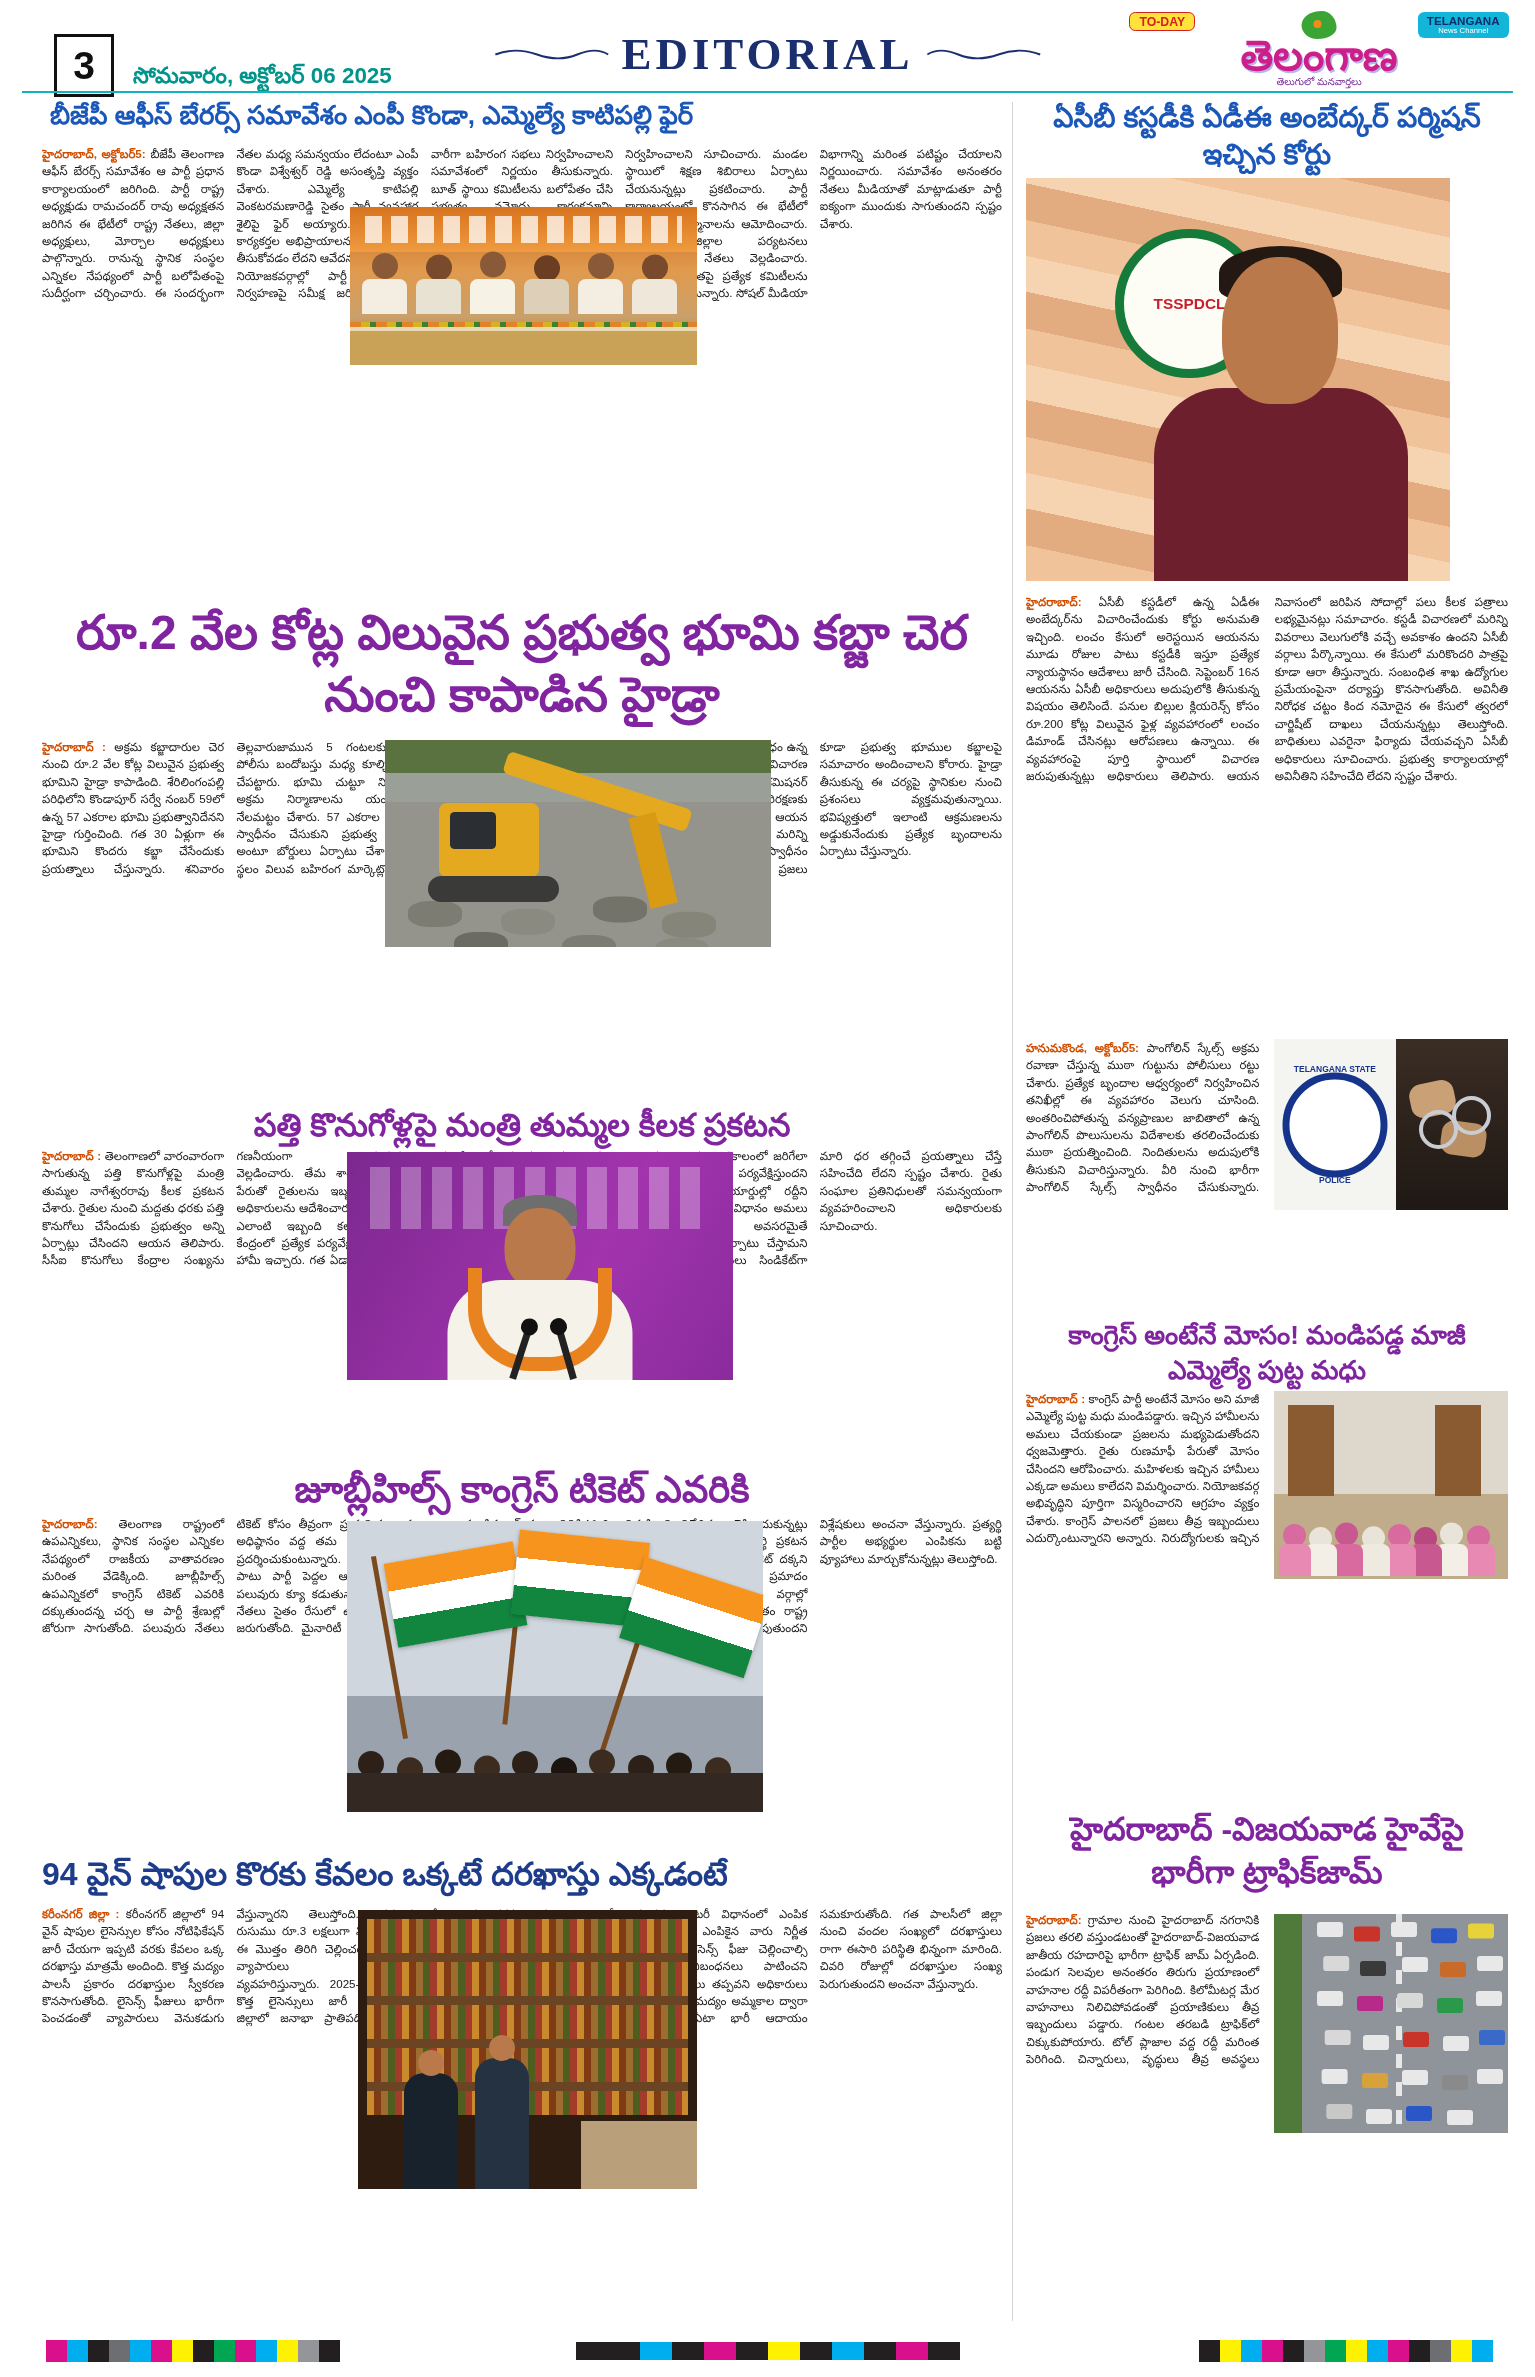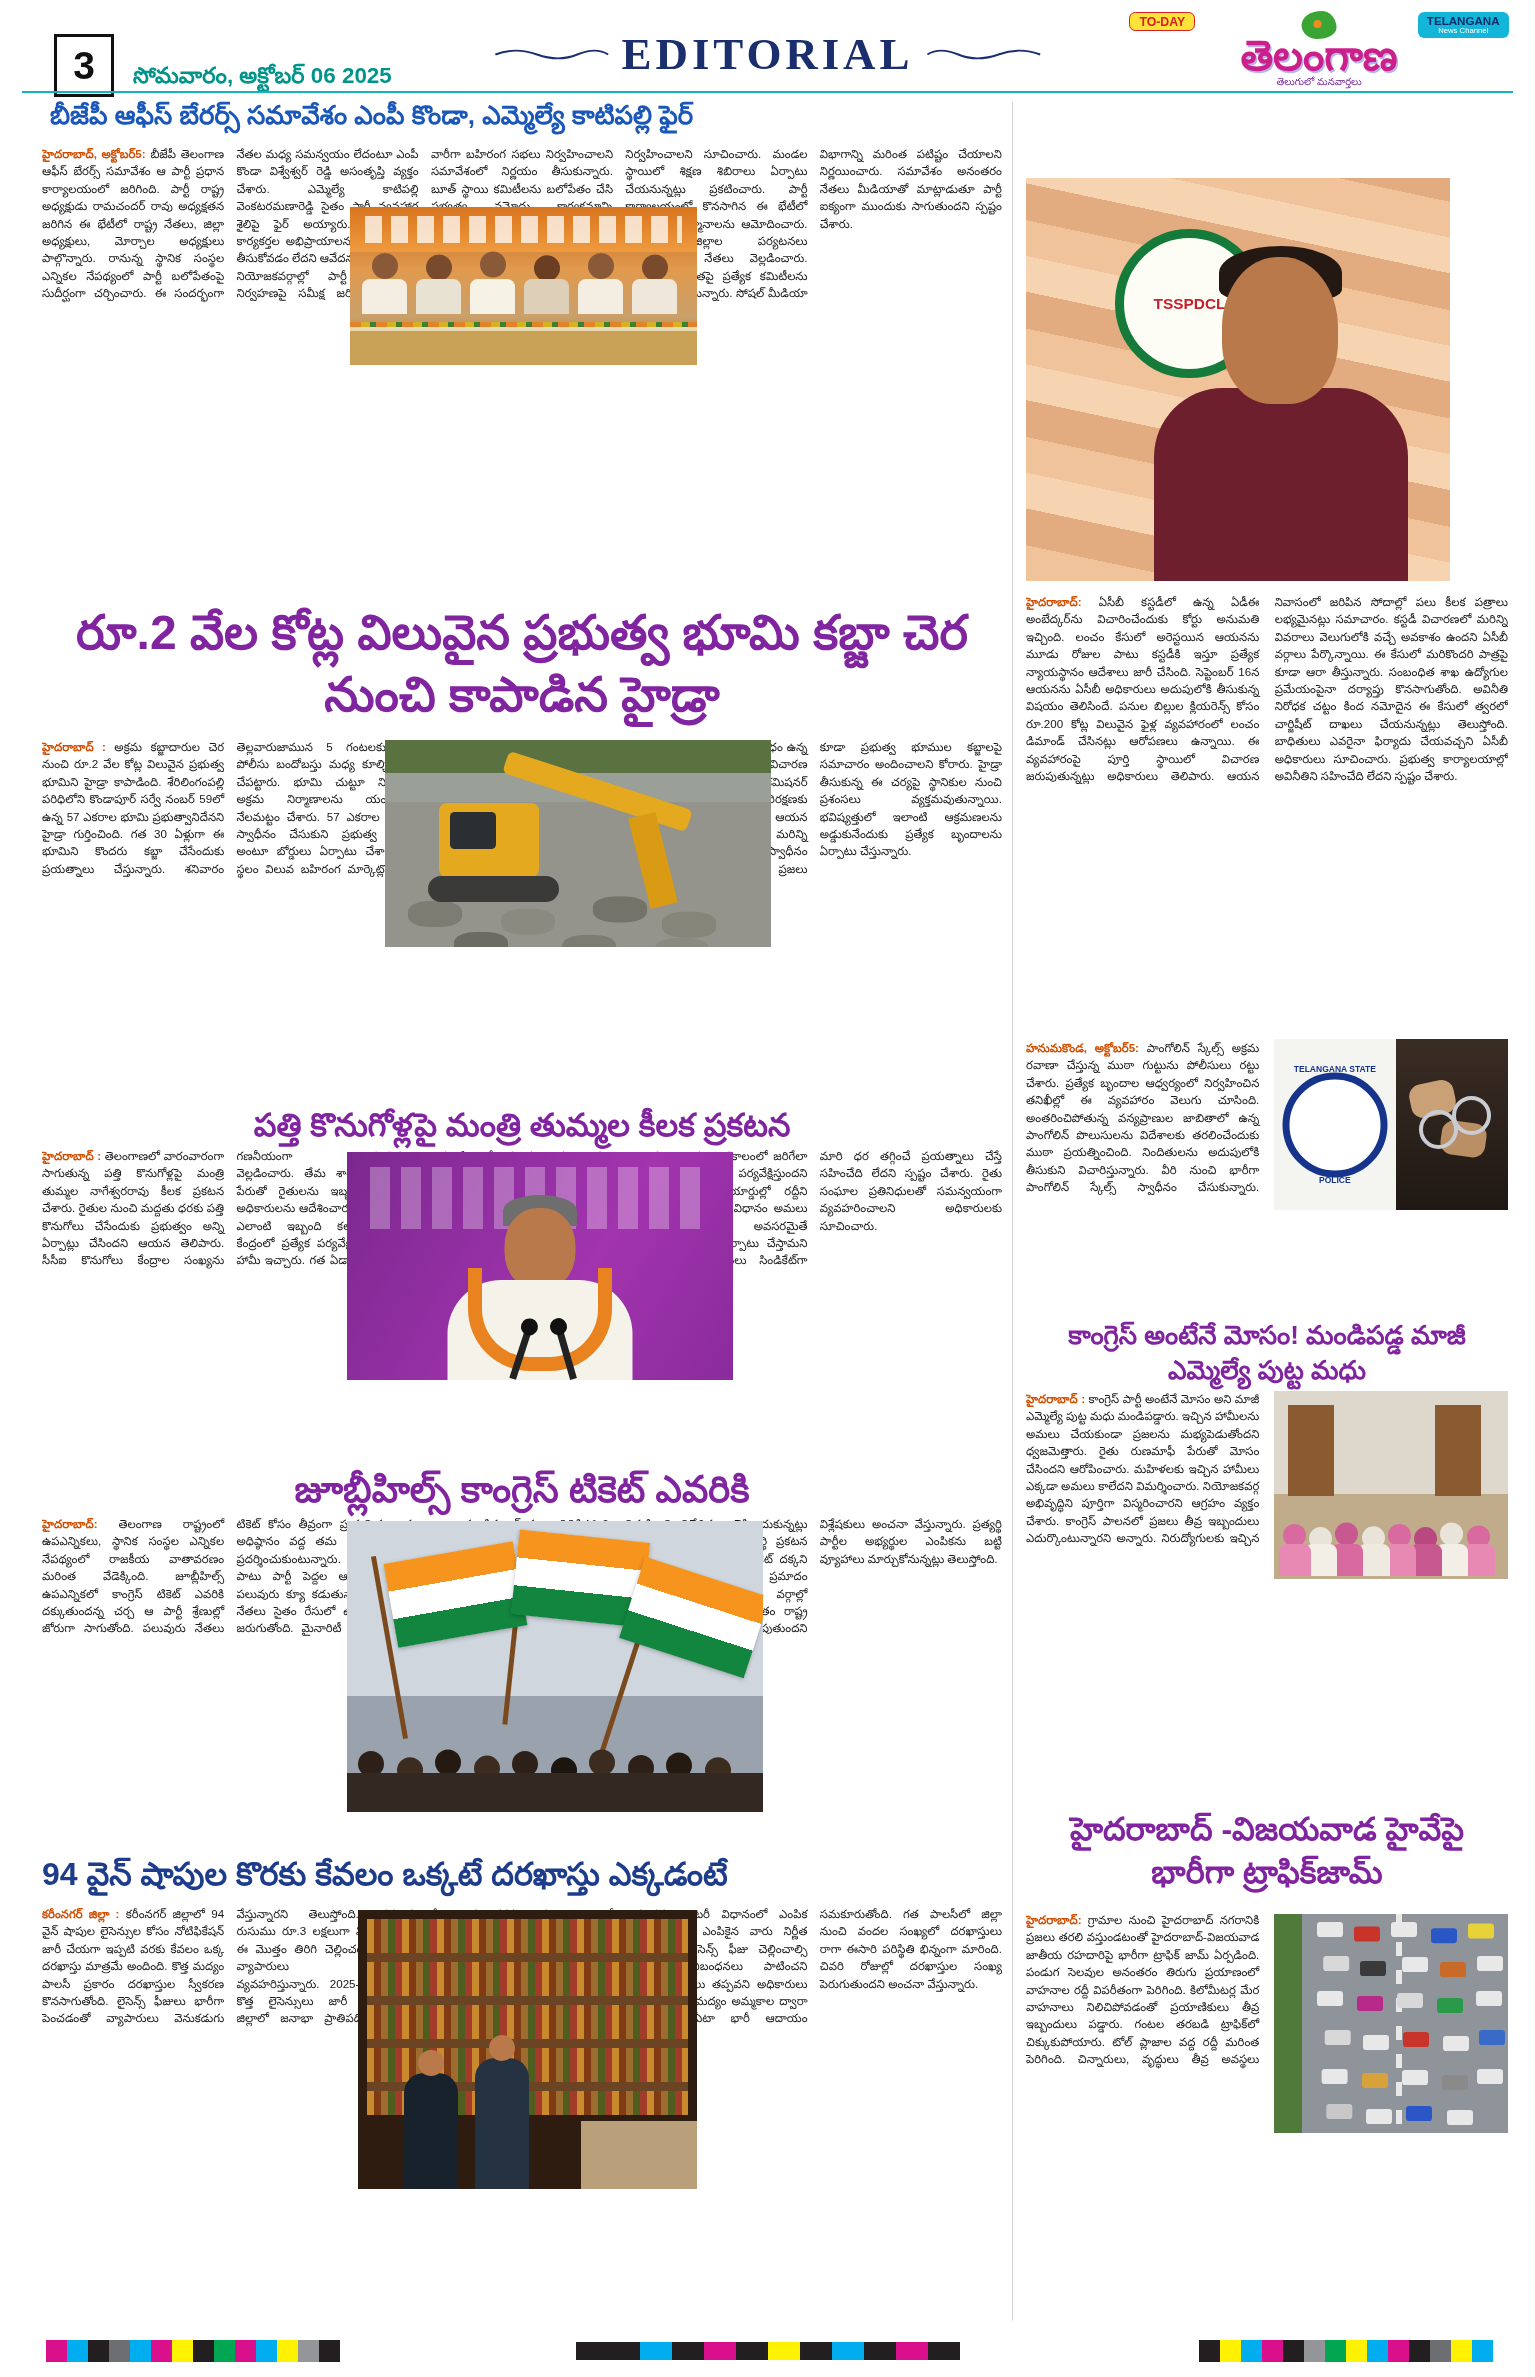--- a/index.html
+++ b/index.html
@@ -231,20 +231,21 @@
     </div>
     <figure class="photo ph-bjp">
       <div class="banner"></div>
       <div class="people"></div>
       <div class="garland"></div>
       <div class="table"></div>
     </figure>
   </section>
 
   <section class="article a2">
+    <h2 class="hl blue">ఏసీబీ కస్టడీకి ఏడీఈ అంబేద్కర్ పర్మిషన్ ఇచ్చిన కోర్టు</h2>
     <figure class="photo ph-acb">
       <div class="logo-circle">TSSPDCL</div>
       <div class="shirt"></div>
       <div class="hair"></div>
       <div class="head"></div>
     </figure>
     <div class="body cols-2">
       <span class="dateline">హైదరాబాద్: </span><span>ఏసీబీ కస్టడీలో ఉన్న ఏడీఈ అంబేద్కర్‌ను విచారించేందుకు కోర్టు అనుమతి ఇచ్చింది. లంచం కేసులో అరెస్టయిన ఆయనను మూడు రోజుల పాటు కస్టడీకి ఇస్తూ ప్రత్యేక న్యాయస్థానం ఆదేశాలు జారీ చేసింది. సెప్టెంబర్ 16న ఆయనను ఏసీబీ అధికారులు అదుపులోకి తీసుకున్న విషయం తెలిసిందే. పనుల బిల్లుల క్లియరెన్స్ కోసం రూ.200 కోట్ల విలువైన ఫైళ్ల వ్యవహారంలో లంచం డిమాండ్ చేసినట్లు ఆరోపణలు ఉన్నాయి. ఈ వ్యవహారంపై పూర్తి స్థాయిలో విచారణ జరుపుతున్నట్లు అధికారులు తెలిపారు. ఆయన నివాసంలో జరిపిన సోదాల్లో పలు కీలక పత్రాలు లభ్యమైనట్లు సమాచారం. కస్టడీ విచారణలో మరిన్ని వివరాలు వెలుగులోకి వచ్చే అవకాశం ఉందని ఏసీబీ వర్గాలు పేర్కొన్నాయి. ఈ కేసులో మరికొందరి పాత్రపై కూడా ఆరా తీస్తున్నారు. సంబంధిత శాఖ ఉద్యోగుల ప్రమేయంపైనా దర్యాప్తు కొనసాగుతోంది. అవినీతి నిరోధక చట్టం కింద నమోదైన ఈ కేసులో త్వరలో చార్జిషీట్ దాఖలు చేయనున్నట్లు తెలుస్తోంది. బాధితులు ఎవరైనా ఫిర్యాదు చేయవచ్చని ఏసీబీ అధికారులు సూచించారు. ప్రభుత్వ కార్యాలయాల్లో అవినీతిని సహించేది లేదని స్పష్టం చేశారు.</span>
     </div>
   </section>

